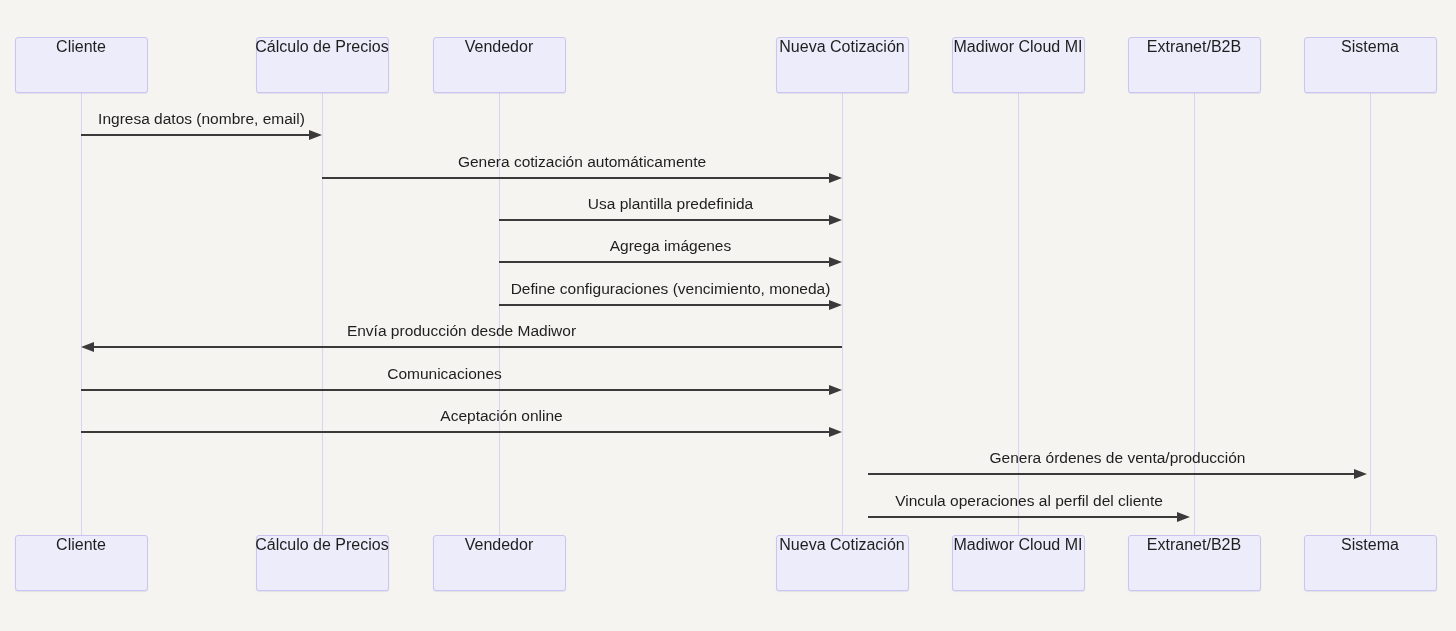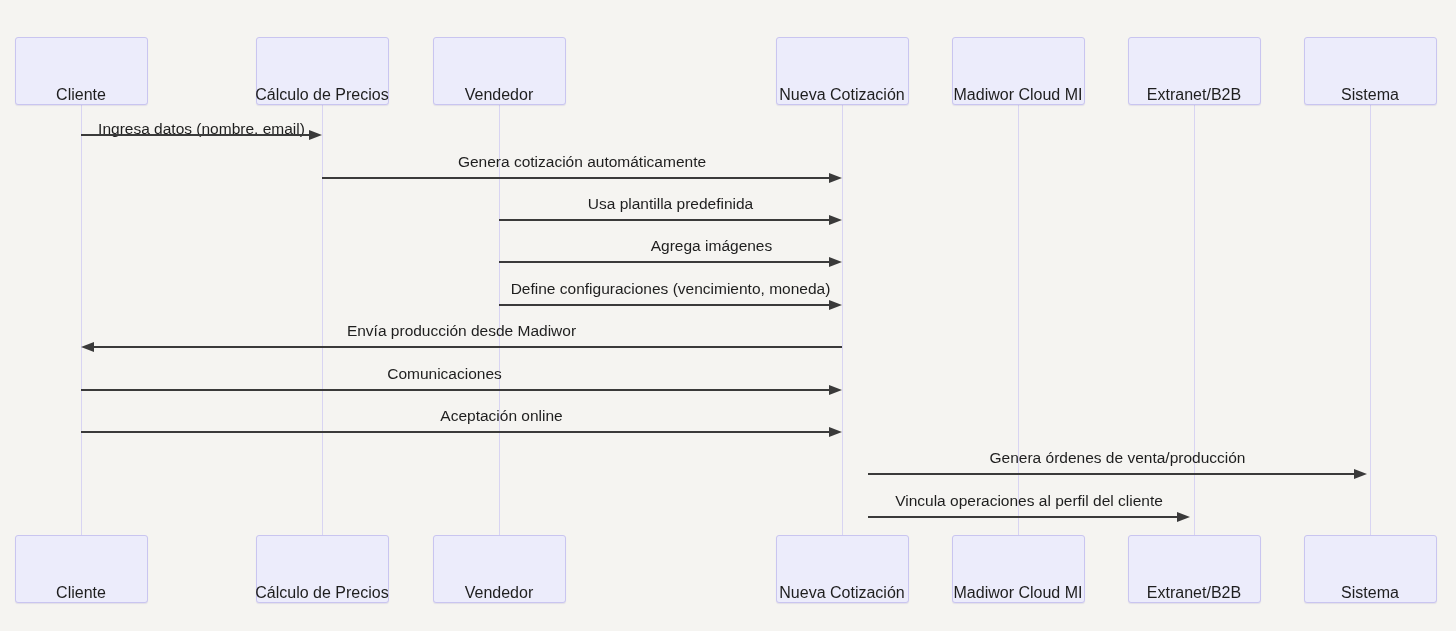--- a/index.html
+++ b/index.html
@@ -13,26 +13,26 @@
   html,body{margin:0;padding:0;}
   body{background:var(--bg);font-family:"Liberation Sans", sans-serif;}
   .canvas{
     position:relative;
     width:1456px;height:631px;
     background:var(--bg);
     overflow:hidden;
   }
   .actor-box{
     position:absolute;
-    height:68px;
+    height:56px;
     background:var(--actor-fill);
     border:1px solid var(--actor-border);
     border-radius:3px;
     box-sizing:border-box;
-    display:flex;align-items:flex-end;justify-content:center;
+    display:flex;align-items:flex-start;justify-content:center;
     font-size:16px;color:var(--text);
     box-shadow:0 1px 1px rgba(120,110,180,0.15);
     white-space:nowrap;
   }
   .lifeline{
     position:absolute;
     width:1px;
     background:var(--lifeline);
   }
   .msg-label{
@@ -103,30 +103,30 @@
     <div class="actor-box" style="left: 1127.5px; top: 535px; width: 133px;">
       <span>Extranet/B2B</span>
     </div>
     <div class="lifeline" style="left: 1370px; top: 93px; height: 442px;"></div>
     <div class="actor-box" style="left: 1303.5px; top: 37px; width: 133px;">
       <span>Sistema</span>
     </div>
     <div class="actor-box" style="left: 1303.5px; top: 535px; width: 133px;">
       <span>Sistema</span>
     </div>
-    <div class="msg-label" style="left: 81px; width: 241px; top: 110px; margin-top: 10px;">Ingresa datos (nombre, email)</div>
+    <div class="msg-label" style="left: 81px; width: 241px; top: 110px;">Ingresa datos (nombre, email)</div>
     <div class="msg-line" style="top: 134px; left: 81px; width: 229px;"></div>
     <div class="msg-head right" style="top: 130px; left: 309px;"></div>
     <div class="msg-label" style="left: 322px; width: 520px; top: 153px;">Genera cotización automáticamente</div>
     <div class="msg-line" style="top: 177px; left: 322px; width: 508px;"></div>
     <div class="msg-head right" style="top: 173px; left: 829px;"></div>
     <div class="msg-label" style="left: 499px; width: 343px; top: 195px;">Usa plantilla predefinida</div>
     <div class="msg-line" style="top: 219px; left: 499px; width: 331px;"></div>
     <div class="msg-head right" style="top: 215px; left: 829px;"></div>
-    <div class="msg-label" style="left: 499px; width: 343px; top: 237px; padding-left: 41px;">Agrega imágenes</div>
+    <div class="msg-label" style="left: 499px; width: 343px; top: 237px;">Agrega imágenes</div>
     <div class="msg-line" style="top: 261px; left: 499px; width: 331px;"></div>
     <div class="msg-head right" style="top: 257px; left: 829px;"></div>
     <div class="msg-label" style="left: 499px; width: 343px; top: 280px;">Define configuraciones (vencimiento, moneda)</div>
     <div class="msg-line" style="top: 304px; left: 499px; width: 331px;"></div>
     <div class="msg-head right" style="top: 300px; left: 829px;"></div>
     <div class="msg-label" style="left: 81px; width: 761px; top: 322px;">Envía producción desde Madiwor</div>
     <div class="msg-line" style="top: 346px; left: 93px; width: 749px;"></div>
     <div class="msg-head left" style="top: 342px; left: 81px;"></div>
     <div class="msg-label" style="left: 64px; width: 761px; top: 365px;">Comunicaciones</div>
     <div class="msg-line" style="top: 389px; left: 81px; width: 749px;"></div>

